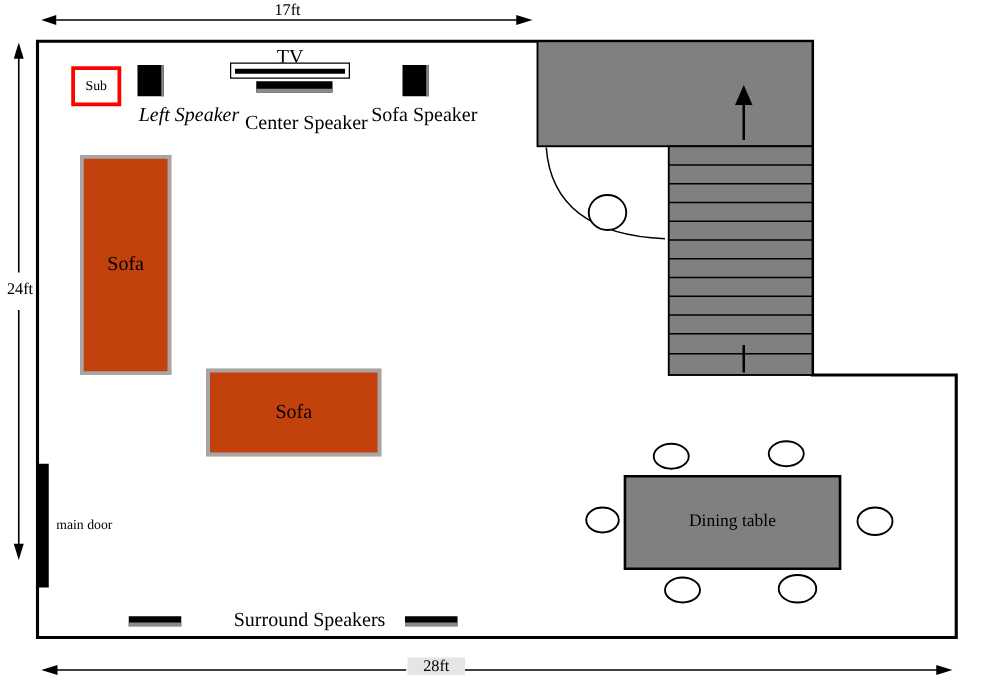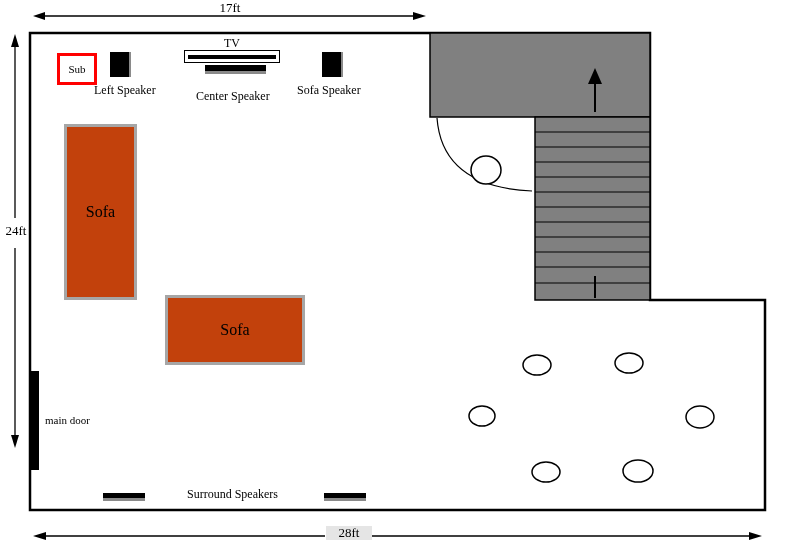--- a/index.html
+++ b/index.html
@@ -2,21 +2,21 @@
 <html><head>
 <meta charset="utf-8">
 <style>
   * { margin:0; padding:0; box-sizing:border-box; }
   html,body { background:#ffffff; }
   #plan {
     position:relative; width:800px; height:555px; background:#ffffff;
     font-family:"Liberation Serif", serif; color:#000; overflow:hidden;
   }
   #plan svg { position:absolute; left:0; top:0; }
-  .lbl { position:absolute; white-space:nowrap; font-size:12px; line-height:1.1; }
+  .lbl { position:absolute; white-space:nowrap; font-size:16px; line-height:1.1; }
   .lbl.dim { font-size:13px; }
   .lbl.small { font-size:11px; }
   .box { position:absolute; display:flex; align-items:center; justify-content:center; }
   .sofa { background:#c2410c; border:3px solid #a6a6a6; font-size:16px; }
   .sub { background:#ffffff; border:3px solid #ff0000; font-size:11px; }
   .table { background:#808080; border:2px solid #000; font-size:14px; }
   .spk  { position:absolute; background:#000; border-right:2px solid #8a8a8a; }
   .sbar { position:absolute; background:#000; border-bottom:3px solid #8a8a8a; }
   .tv   { position:absolute; background:#fff; border:1px solid #000; }
   .tv-inner { position:absolute; left:3px; right:3px; top:4px; height:4px; background:#000; }
@@ -88,21 +88,21 @@
   <span class="lbl dim ctr" style="left:200px; top:1px; width:60px;">17ft</span>
   <span class="lbl dim ctr" style="left:0px; top:224px; width:32px;">24ft</span>
   <span class="lbl dim ctr" style="left:326px; top:526px; width:46px; background:#e5e5e5;">28ft</span>
 
 
   <div class="box sub" style="left:57px; top:53px; width:40px; height:32px;">
     <span>Sub</span>
   </div>
 
   <div class="spk" style="left:110px; top:52px; width:21px; height:25px;"></div>
-  <span class="lbl" style="left:94px; top:84px;">Left Speaker</span>
+  <span class="lbl" style="left:111px; top:84px;font-style:italic;">Left Speaker</span>
 
   <span class="lbl ctr" style="left:184px; top:37px; width:96px;">TV</span>
   <div class="tv" style="left:184px; top:50px; width:96px; height:13px;">
     <div class="tv-inner"></div>
   </div>
 
   <div class="sbar" style="left:205px; top:65px; width:61px; height:9px;"></div>
   <span class="lbl" style="left:196px; top:90px;">Center Speaker</span>
 
   <div class="spk" style="left:322px; top:52px; width:21px; height:25px;"></div>
@@ -115,14 +115,17 @@
     <span>Sofa</span>
   </div>
 
   <div class="door" style="left:29px; top:371px; width:10px; height:99px;"></div>
   <span class="lbl small" style="left:45px; top:414px;text-align:right;">main door</span>
 
   <span class="lbl" style="left:187px; top:488px;">Surround Speakers</span>
   <div class="sbar" style="left:103px; top:493px; width:42px; height:8px;"></div>
   <div class="sbar" style="left:324px; top:493px; width:42px; height:8px;"></div>
 
+  <div class="box table" style="left:499px; top:380px; width:174px; height:76px;">
+    <span>Dining table</span>
+  </div>
 
 </div>
 
 </body></html>

